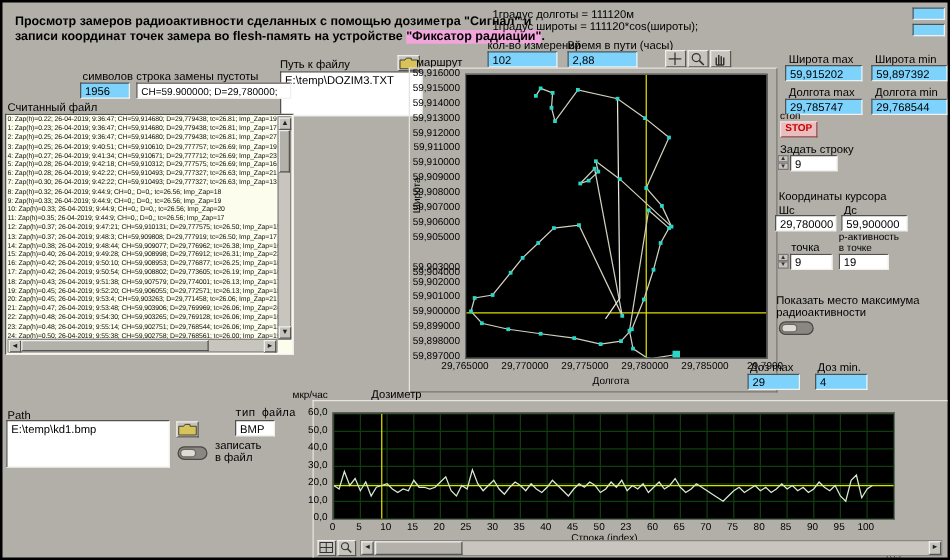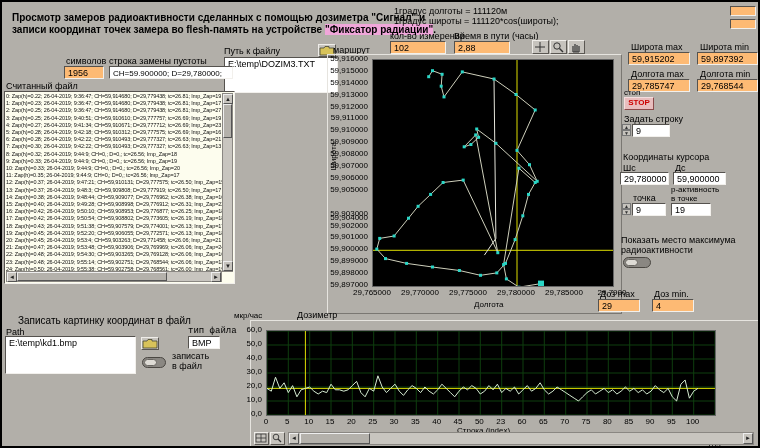--- a/index.html
+++ b/index.html
@@ -6,21 +6,21 @@
   #win{position:relative;width:760px;height:448px;background:#b2afa9;overflow:hidden;
        border:2px solid #000;box-sizing:border-box;
        font-family:"Liberation Sans",sans-serif;color:#000;}
   .lbl{position:absolute;font-size:9px;line-height:10px;white-space:nowrap;}
   .hdr{position:absolute;font-size:10px;font-weight:bold;line-height:12px;white-space:nowrap;}
   .hl{background:#f0a6da;}
   .box{position:absolute;background:#fff;font-size:9px;line-height:11px;padding:1px 3px;
        border-top:1px solid #55524e;border-left:1px solid #55524e;
        border-bottom:1px solid #f2f0ec;border-right:1px solid #f2f0ec;
        white-space:nowrap;overflow:hidden;box-sizing:border-box;}
-  .ind{background:#fdba74;}
+  .ind{background:#7dd3fc;}
   .btn{position:absolute;background:#c6c3bd;box-sizing:border-box;
        border-top:1px solid #efede9;border-left:1px solid #efede9;
        border-bottom:1px solid #5a5752;border-right:1px solid #5a5752;}
   .frame{position:absolute;box-sizing:border-box;
        border-top:1px solid #e6e4df;border-left:1px solid #e6e4df;
        border-bottom:1px solid #7a7772;border-right:1px solid #7a7772;}
   .plot{position:absolute;background:#000;box-sizing:border-box;border:1px solid #666;}
   #listbox{position:absolute;left:2px;top:89px;width:231px;height:193px;background:#fdfdee;
        border-top:1px solid #55524e;border-left:1px solid #55524e;
        border-bottom:1px solid #f2f0ec;border-right:1px solid #f2f0ec;box-sizing:border-box;}
@@ -265,21 +265,20 @@
   <div class="lbl" style="left:619px;top:243px;">радиоактивности</div>
   <div class="toggle" style="left:621px;top:255px;">
       <div class="knob"></div>
     </div>
 
   <div class="lbl" style="left:598px;top:287px;">Доз max</div>
   <div class="box ind" style="left:596px;top:297px;width:42px;height:13px;">29</div>
   <div class="lbl" style="left:652px;top:287px;">Доз min.</div>
   <div class="box ind" style="left:650px;top:297px;width:42px;height:13px;">4</div>
 
-  <div class="hdr" style="left:16px;top:313px;font-weight:normal;font-size:10px;">Записать картинку координат в файл</div>
   <div class="lbl" style="left:4px;top:325px;">Path</div>
   <div class="box" style="left:3px;top:334px;width:131px;height:38px;">E:\temp\kd1.bmp</div>
   <div class="btn" style="left:139px;top:335px;width:18px;height:13px;">
     <svg width="16" height="11">
         <path d="M1 3 h4 l1 -1.5 h4 v1.5 h5 v7 h-14 z" fill="#d8c35a" stroke="#443" stroke-width="0.8"></path>
       </svg>
   </div>
   <div class="toggle" style="left:140px;top:355px;width:24px;">
       <div class="knob"></div>
     </div>

